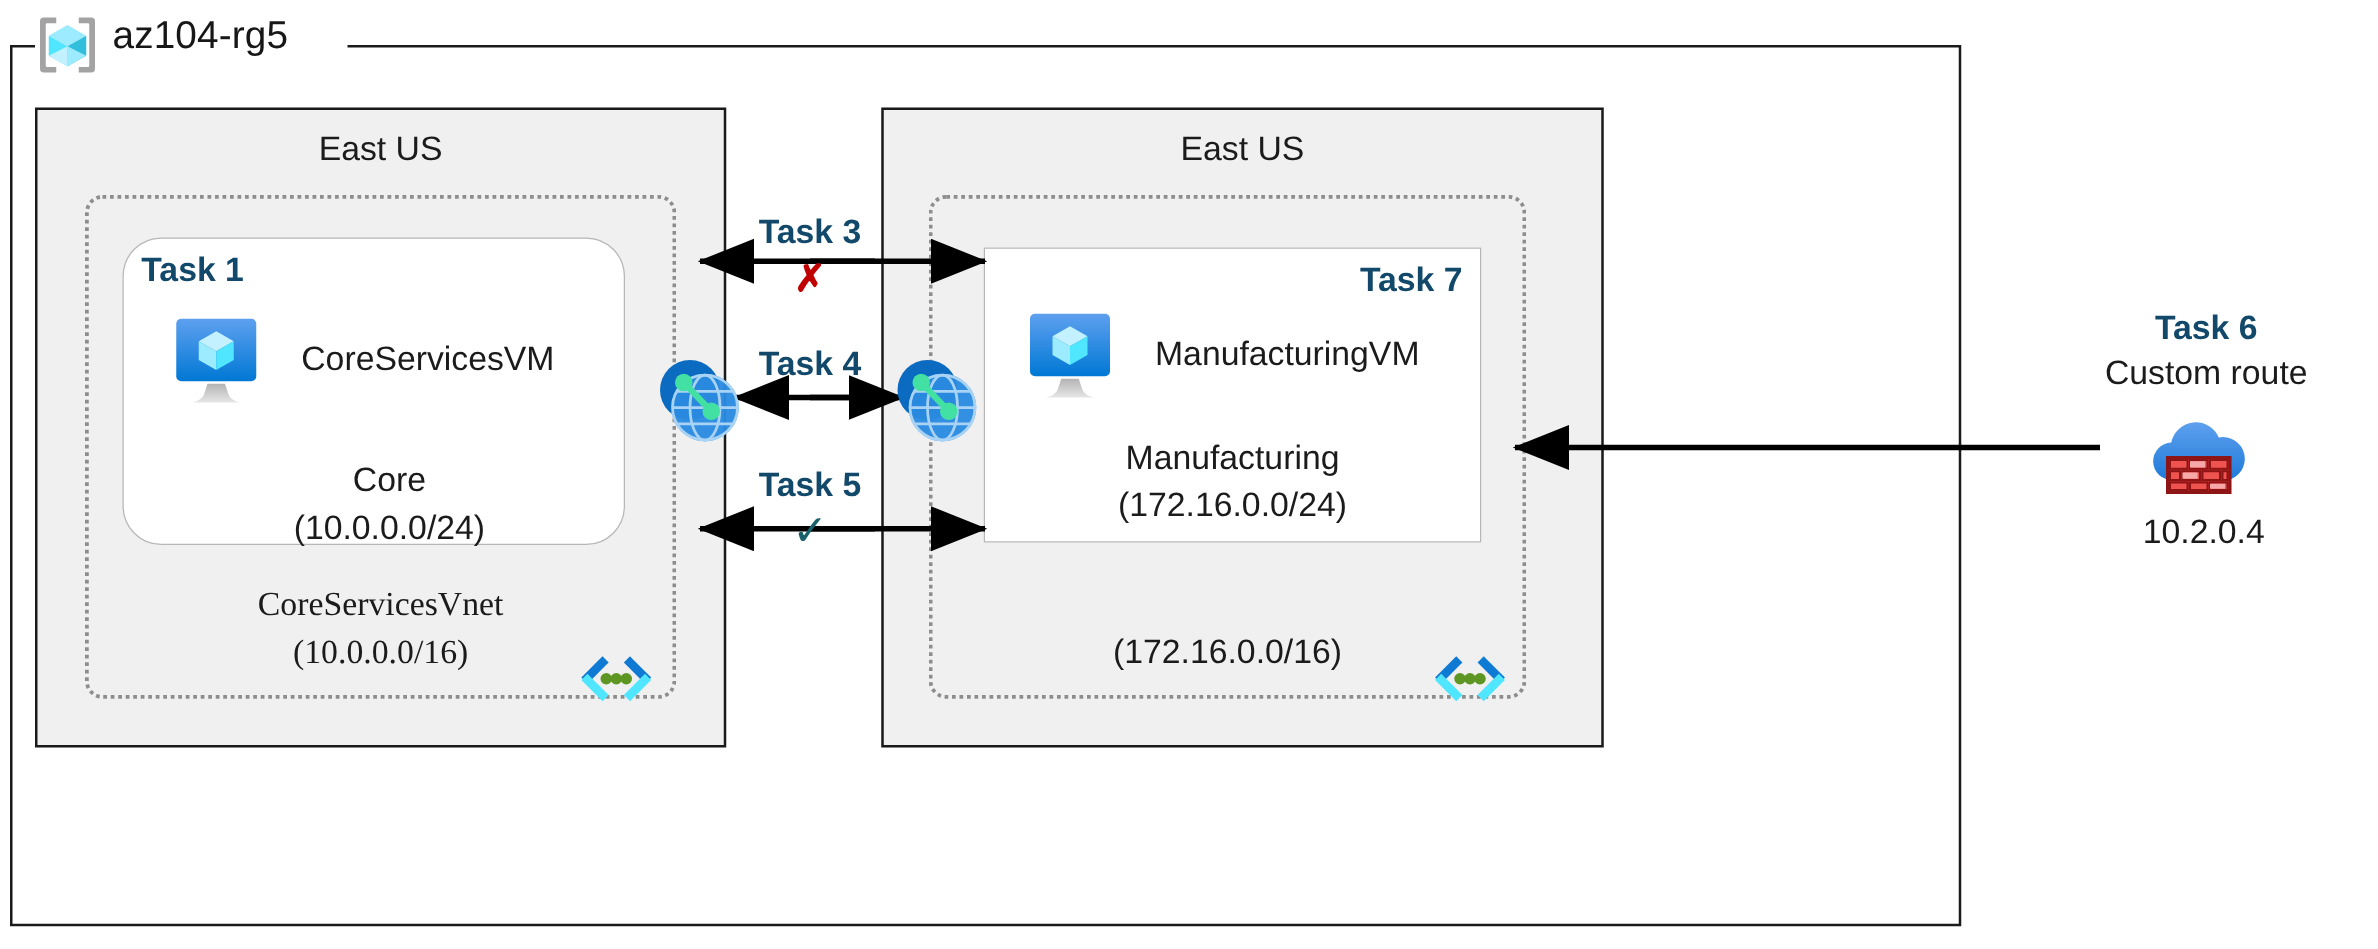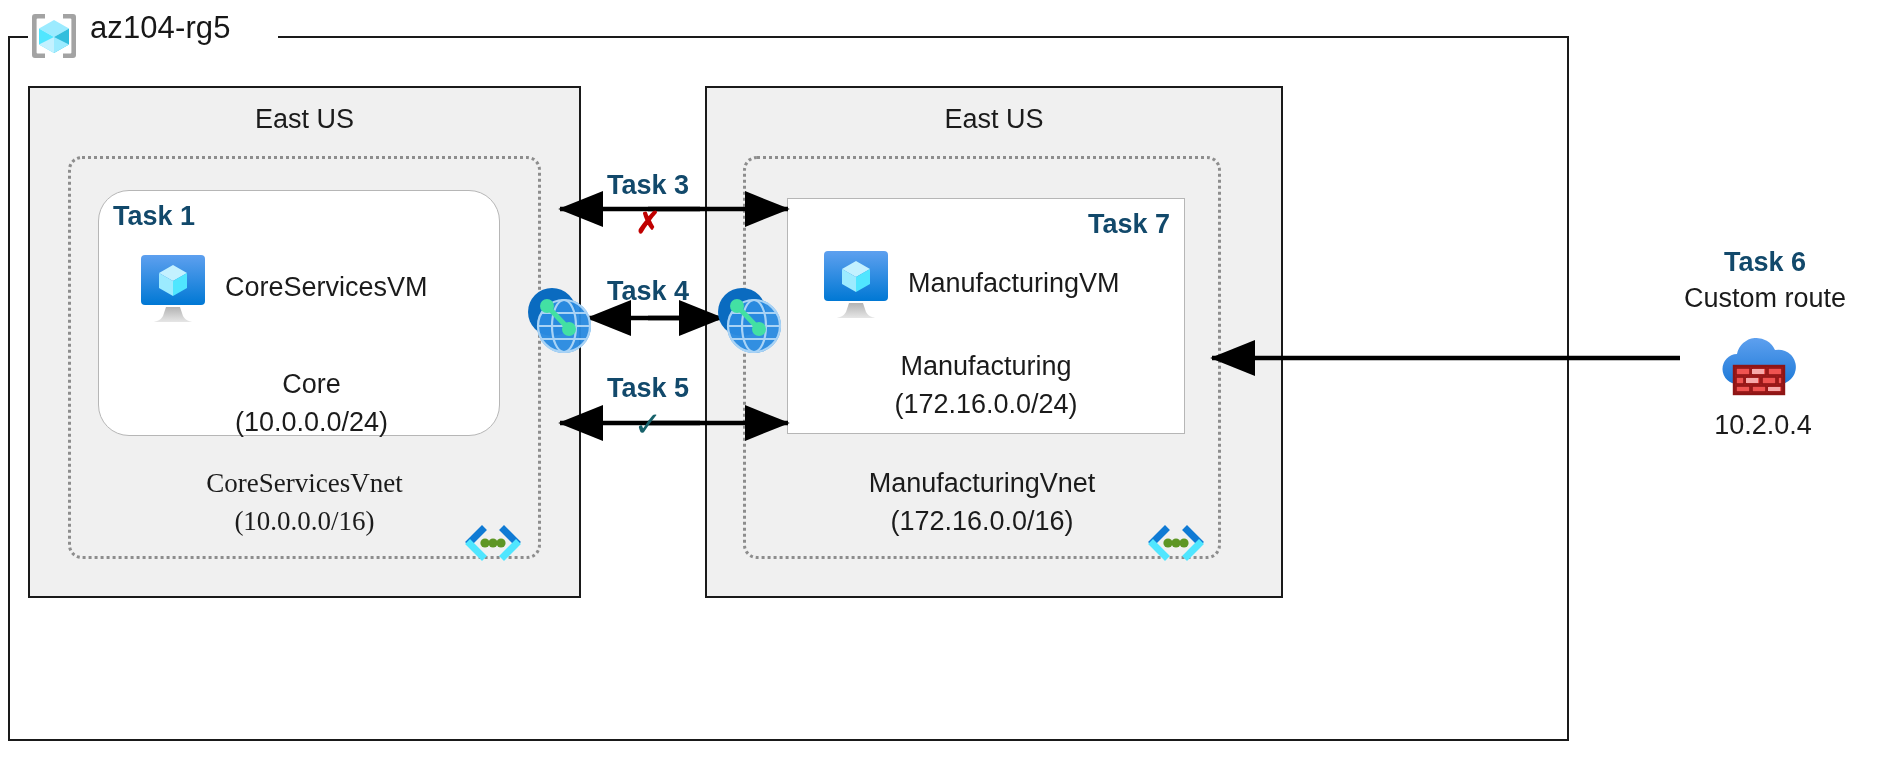--- a/index.html
+++ b/index.html
@@ -91,21 +91,21 @@
     font-size: 27px;
     font-weight: bold;
     color: #12496b;
     white-space: nowrap;
   }
   .task-tag.inline-left  { left: 14px;  top: 10px; }
   .task-tag.inline-right { right: 14px; top: 10px; }
 
   .vm-row {
     position: absolute;
-    display: flex; align-items: center; gap: 14px;
+    display: flex; align-items: center; gap: 30px;
   }
   .vm-name {
     font-size: 27px; color: #1b1b1b; white-space: nowrap;
   }
   .subnet-foot {
     position: absolute; left: 0; right: 0;
     text-align: center;
     font-size: 27px; line-height: 1.42; color: #1b1b1b;
   }
 
@@ -250,21 +250,21 @@
       </span>
       <span class="vm-name">ManufacturingVM</span>
     </div>
     <div class="subnet-foot" style="top:148px;">
       <span>Manufacturing</span><br>
       <span>(172.16.0.0/24)</span>
     </div>
   </div>
 
   <div class="vnet-label vnet-label-right" style="left:743px; width:478px;">
-    <span>ManufacturingVnet</span><br>
+    <br>
     <span>(172.16.0.0/16)</span>
   </div>
 
   <div style="position:absolute; left:1145px; top:520px;">
     <svg class="icon" width="62" height="50" viewBox="0 0 62 50">
       <g stroke-linecap="square" stroke-width="7" fill="none">
         <path d="M20 10 L8 22" stroke="#0f7ad4"></path>
         <path d="M8 24 L20 36" stroke="#50e6ff"></path>
         <path d="M42 10 L54 22" stroke="#0f7ad4"></path>
         <path d="M54 24 L42 36" stroke="#50e6ff"></path>

